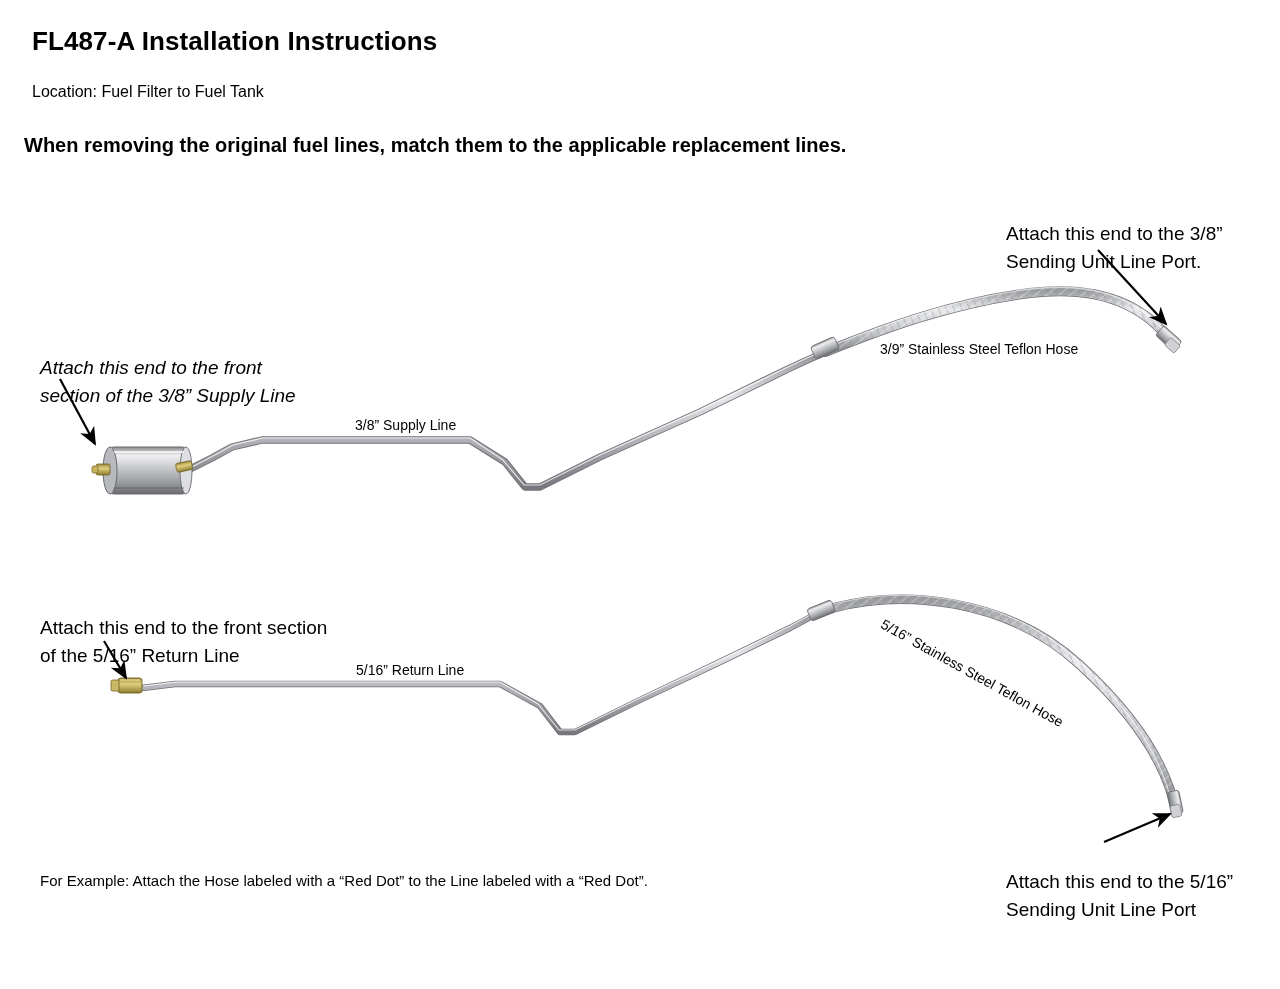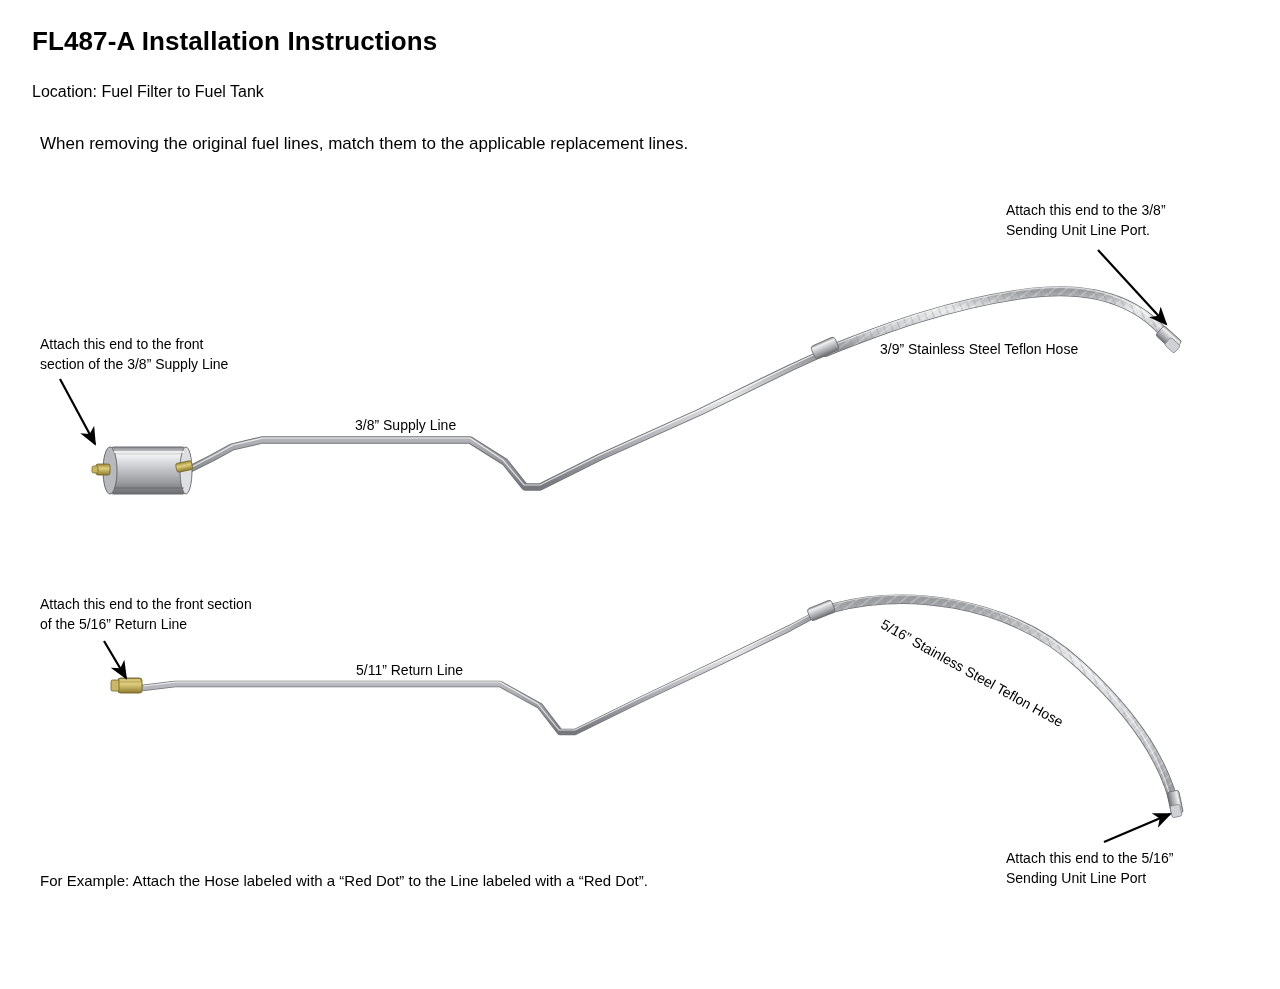--- a/index.html
+++ b/index.html
@@ -30,50 +30,51 @@
   }
   .location {
     position: absolute;
     left: 32px;
     top: 83px;
     font-size: 16px;
     font-weight: normal;
   }
   .instruction {
     position: absolute;
-    left: 40px;
+    left: 24px;
     top: 134px;
-    font-size: 17px;
-    font-weight: normal;
+    font-size: 20px;
+    font-weight: bold;
   }
   .note-line-1 {
     position: absolute;
     left: 40px;
     top: 878px;
     font-size: 15px;
   }
   .note-line-2 {
     position: absolute;
     left: 40px;
     top: 872px;
     font-size: 15px;
   }
   .callout {
     position: absolute;
-    font-size: 14px;
+    font-size: 19px;
     line-height: 1.45;
     white-space: pre-line;
+    margin-top: 20px;
   }
   .label {
     position: absolute;
     font-size: 14px;
     white-space: nowrap;
   }
   .c-topright   { left: 1006px; top: 200px; }
-  .c-topleft    { left: 40px;  top: 334px; }
+  .c-topleft    { left: 40px;  top: 334px; font-style: italic; }
   .c-botleft    { left: 40px;  top: 594px; }
   .c-botright   { left: 1006px; top: 848px; }
 
   .l-supply     { left: 355px; top: 417px; }
   .l-hose38     { left: 880px; top: 341px; }
   .l-return     { left: 356px; top: 662px; }
   .l-hose516 {
     left: 886px;
     top: 616px;
     transform: rotate(29deg);
@@ -205,18 +206,18 @@
 Sending Unit Line Port.</div>
   <div class="callout c-topleft">Attach this end to the front
 section of the 3/8” Supply Line</div>
   <div class="callout c-botleft">Attach this end to the front section
 of the 5/16” Return Line</div>
   <div class="callout c-botright">Attach this end to the 5/16”
 Sending Unit Line Port</div>
 
   <div class="label l-supply">3/8” Supply Line</div>
   <div class="label l-hose38">3/9” Stainless Steel Teflon Hose</div>
-  <div class="label l-return">5/11” Return Line</div>
+  <div class="label l-return">5/16” Return Line</div>
   <div class="label l-hose516">5/16” Stainless Steel Teflon Hose</div>
 
   <div class="note-line-2">For Example: Attach the Hose labeled with a “Red Dot” to the Line labeled with a “Red Dot”.</div>
 
 </div>
 
 </body></html>

